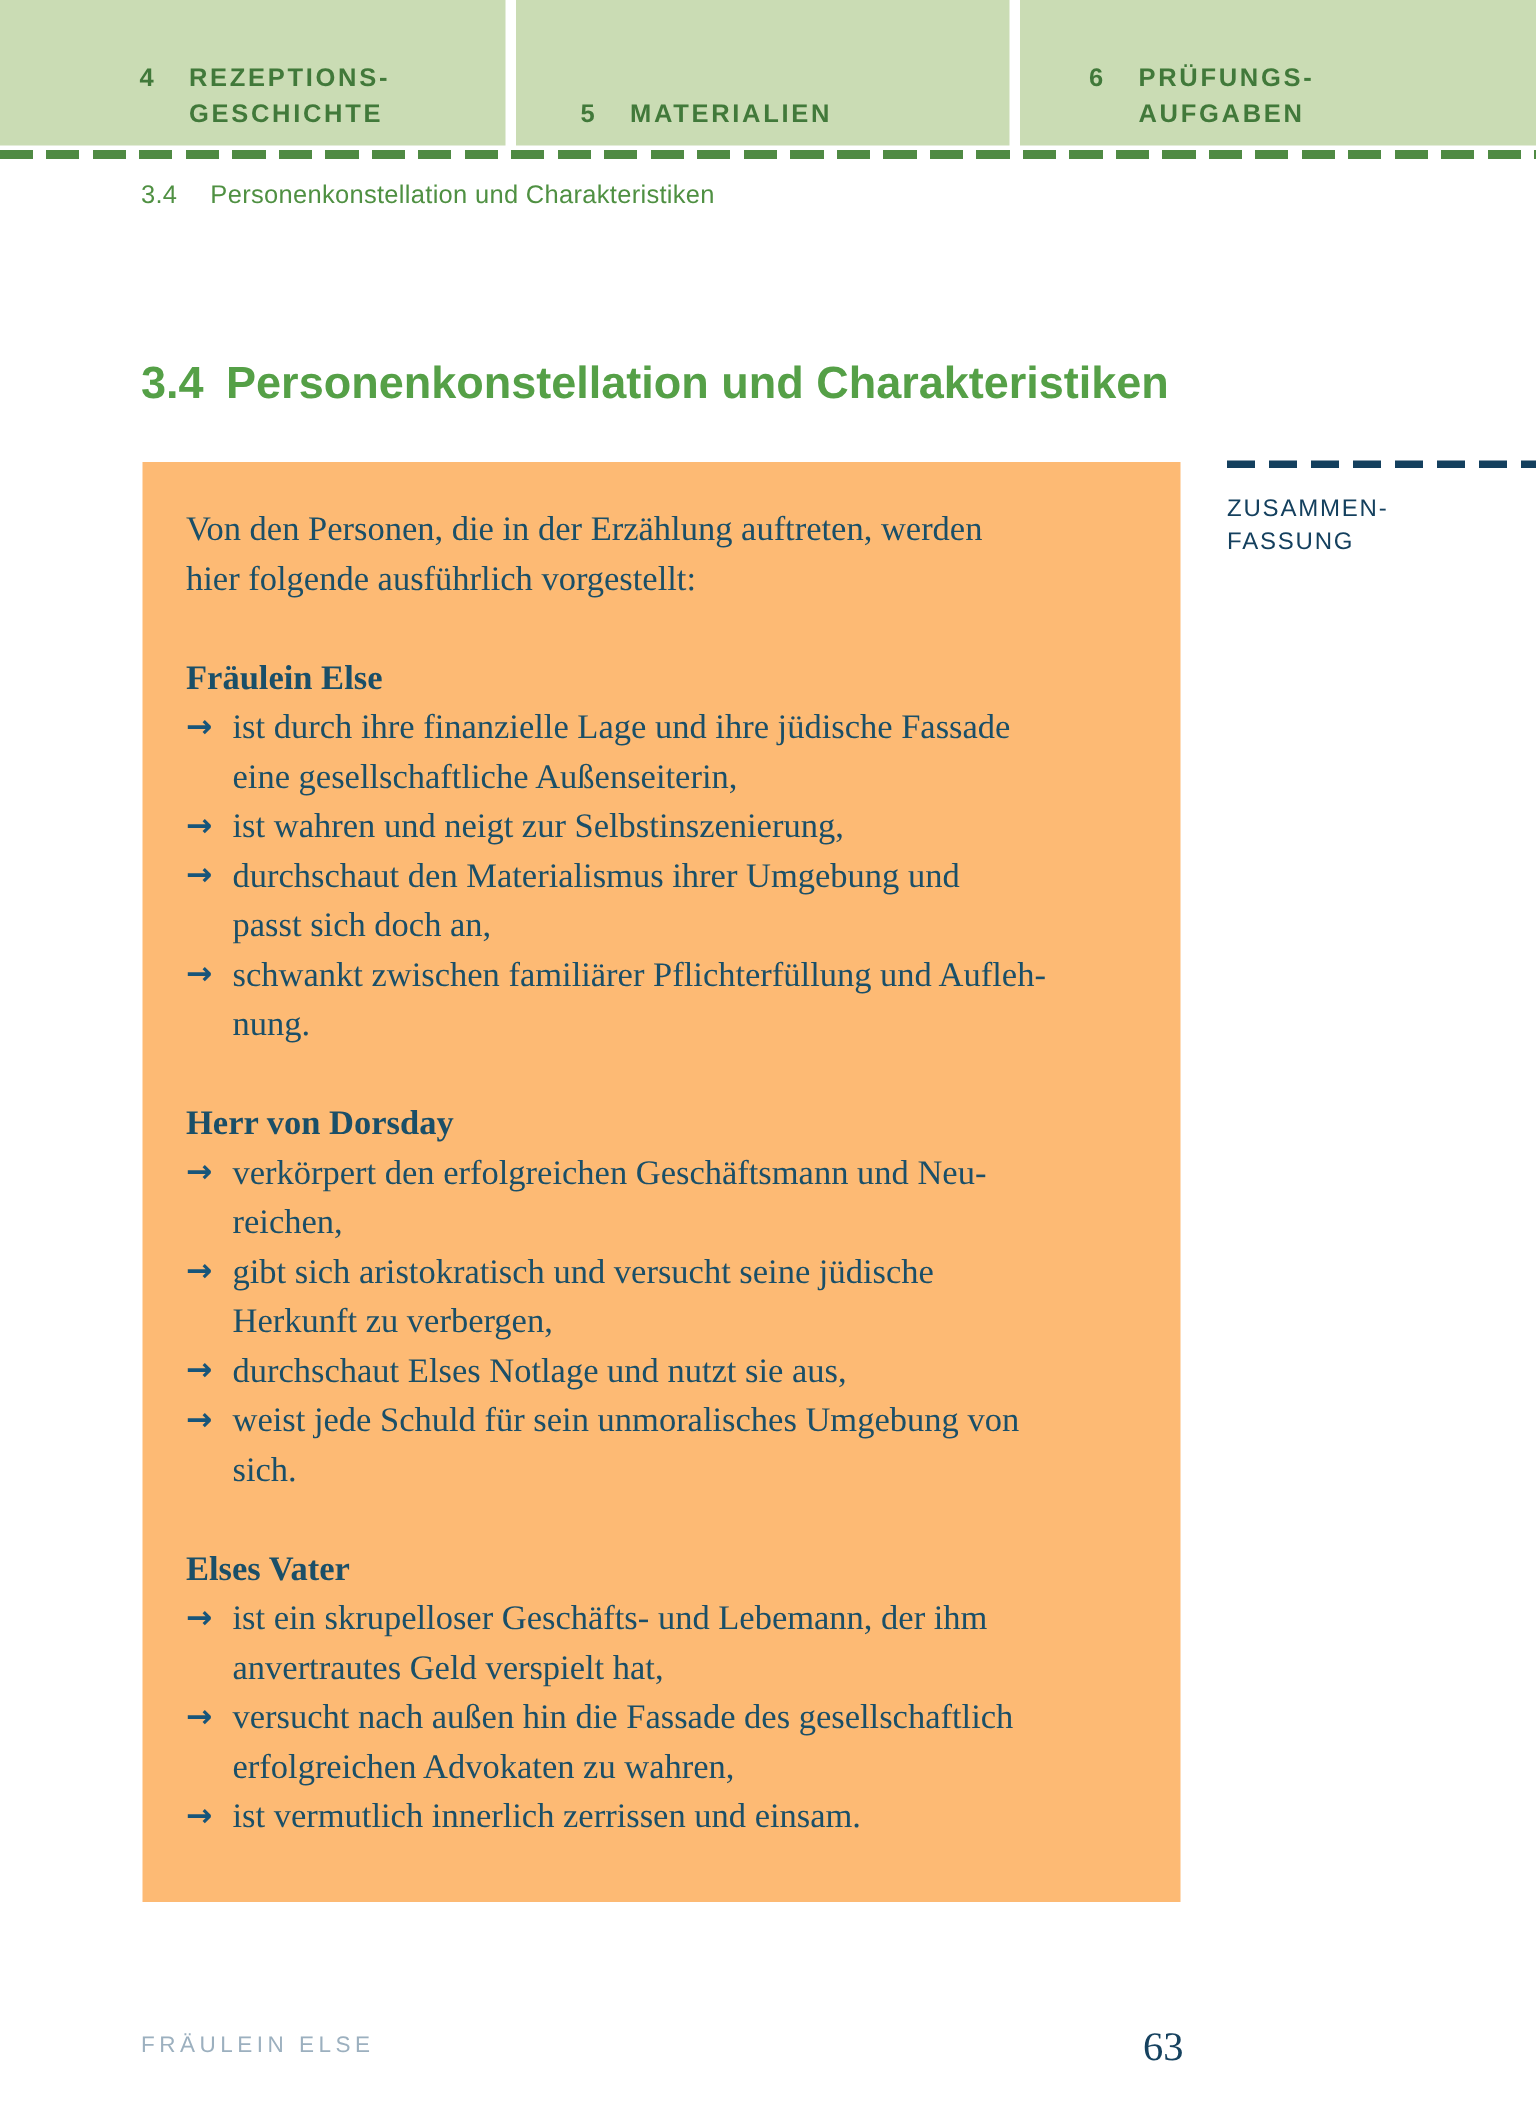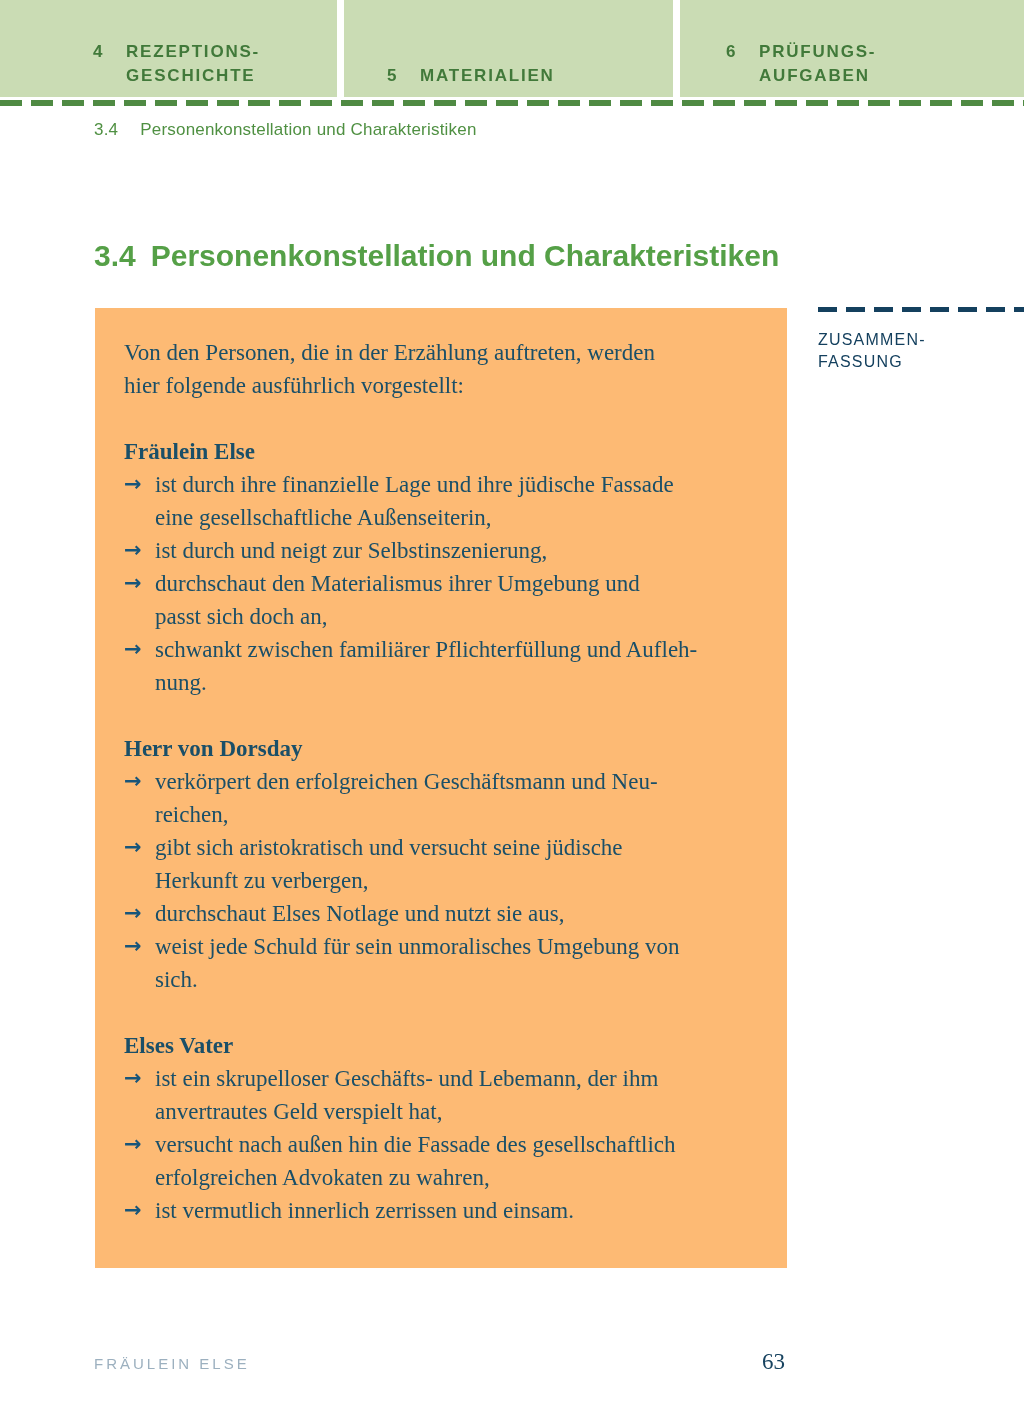--- a/index.html
+++ b/index.html
@@ -55,21 +55,21 @@
     width:206px; height:5px;
     background:repeating-linear-gradient(to right,#14405e 0 19px,transparent 19px 28px);
   }
   .margin-note-label {
     margin-top:17px; color:#14405e; font-size:16px; font-weight:normal;
     line-height:22px; letter-spacing:1.2px; white-space:pre-line;
   }
 
   
   .footer-book { position:absolute; left:94px; top:1355px; color:#9cb0bf; font-size:15px; letter-spacing:3px; }
-  .footer-page { position:absolute; left:762px; top:1349px; color:#16425f; font-size:23px; font-family:"Liberation Serif", serif; }
+  .footer-page { position:absolute; left:762px; top:1349px; color:#16425f; font-size:27px; font-family:"Liberation Serif", serif; }
 </style>
 </head>
 <body>
 
 <div class="page">
 
   <div class="tabs">
     <div class="tab tab-1">
       <div class="tab-text">
         <span class="tab-num">4</span>
@@ -110,21 +110,21 @@
 
     <div class="section">
       <p class="section-name">Fräulein Else</p>
       <div class="bullet">
         <span class="bullet-arrow">→</span>
         <span class="bullet-text">ist durch ihre finanzielle Lage und ihre jüdische Fassade
 eine gesellschaftliche Außenseiterin,</span>
       </div>
       <div class="bullet">
         <span class="bullet-arrow">→</span>
-        <span class="bullet-text">ist durch und neigt zur Selbstinszenierung,</span>
+        <span class="bullet-text">ist wahren und neigt zur Selbstinszenierung,</span>
       </div>
       <div class="bullet">
         <span class="bullet-arrow">→</span>
         <span class="bullet-text">durchschaut den Materialismus ihrer Umgebung und
 passt sich doch an,</span>
       </div>
       <div class="bullet">
         <span class="bullet-arrow">→</span>
         <span class="bullet-text">schwankt zwischen familiärer Pflichterfüllung und Aufleh-
 nung.</span>

